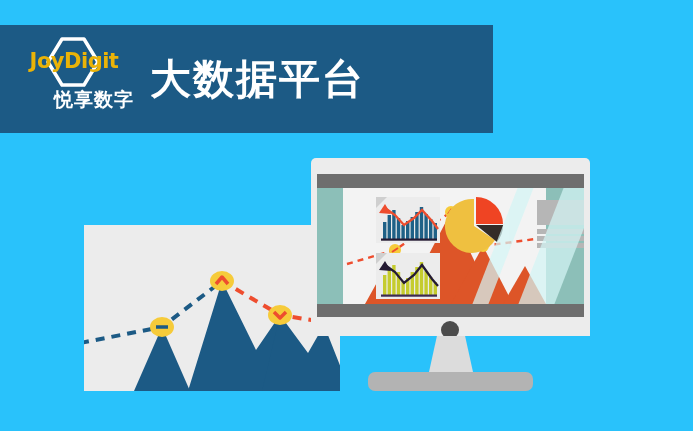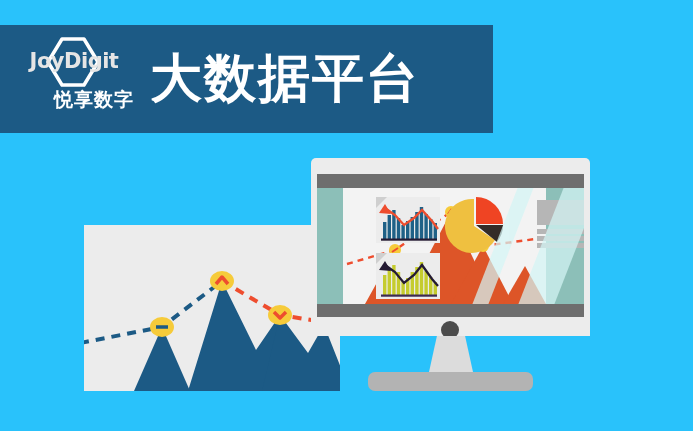--- a/index.html
+++ b/index.html
@@ -40,41 +40,41 @@
     top: 4px;
     width: 54px;
     height: 50px;
   }
   #logo-wordmark {
     position: absolute;
     left: 0;
     top: 16px;
     width: 120px;
     text-align: center;
-    color: #e5e5e5;
+    color: #eab308;
     font-size: 21px;
     font-weight: bold;
     letter-spacing: -0.5px;
     font-family: "DejaVu Sans", sans-serif;
   }
   #logo-subtitle {
     position: absolute;
     left: 0;
     top: 54px;
     width: 120px;
     text-align: right;
     color: #ffffff;
     font-size: 19px;
     font-weight: bold;
     letter-spacing: 1px;
     font-family: "DejaVu Sans", sans-serif;
   }
   #banner-title {
     color: #ffffff;
-    font-size: 52px;
+    font-size: 41px;
     font-weight: bold;
     letter-spacing: 2px;
     margin-left: 16px;
     font-family: "DejaVu Sans", sans-serif;
     white-space: nowrap;
   }
 
   
   #left-panel {
     left: 84px;

